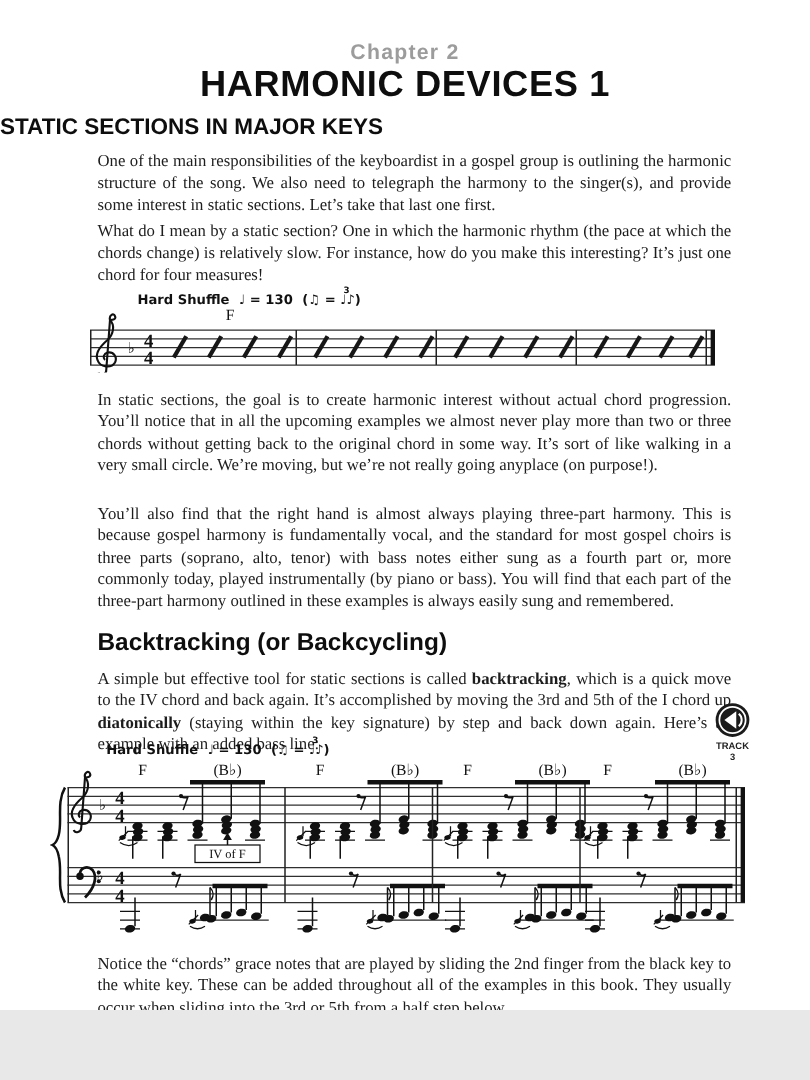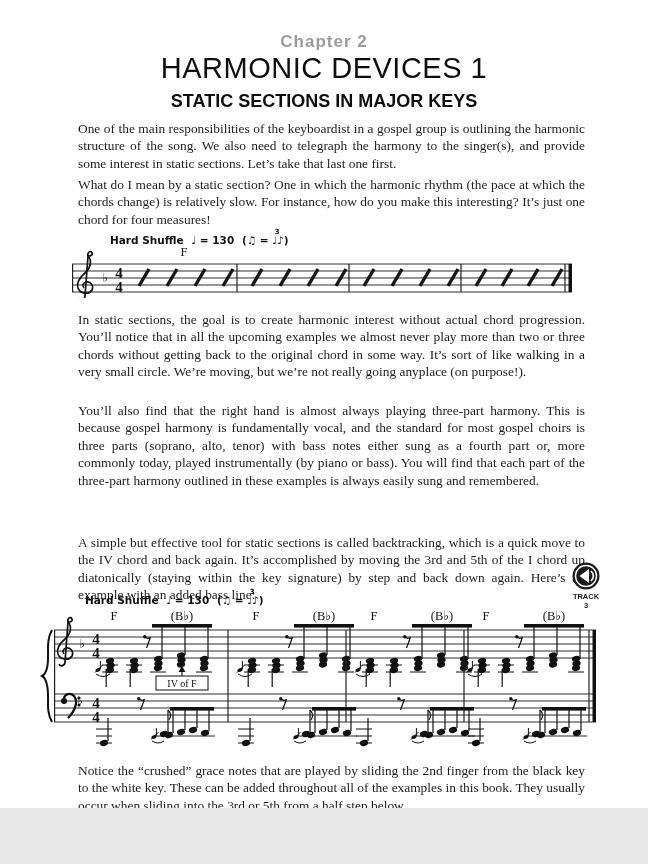--- a/index.html
+++ b/index.html
@@ -2,26 +2,26 @@
 <html><head>
 <meta charset="utf-8">
 <style>
   html,body{margin:0;padding:0;background:#e8e8e8;}
   .page{position:relative;width:648px;height:808px;background:#ffffff;margin:0 auto;
         font-family:"Liberation Serif",serif;color:#1d1d1d;overflow:hidden;}
   .abs{position:absolute;}
   .chapter{top:32px;left:0;right:0;text-align:center;font-family:"Liberation Sans",sans-serif;
            font-weight:bold;font-size:17px;letter-spacing:1px;color:#9c9c9c;}
   .title{top:52px;left:0;right:0;text-align:center;font-family:"Liberation Sans",sans-serif;
-         font-weight:normal;font-size:29px;letter-spacing:.5px;color:#0e0e0e;}
-  .subtitle{top:91px;left:0;right:0;text-align:center;font-family:"Liberation Sans",sans-serif;
+         font-weight:bold;font-size:29px;letter-spacing:.5px;color:#0e0e0e;}
+  .subtitle{top:91px;left:0;right:0;text-align:left;font-family:"Liberation Sans",sans-serif;
             font-weight:bold;font-size:18px;color:#0e0e0e;}
   .para{left:78px;width:507px;font-size:13.4px;line-height:17.4px;text-align:justify;}
   .h2{left:78px;top:503px;font-family:"Liberation Sans",sans-serif;font-weight:bold;font-size:19.5px;color:#0e0e0e;}
-  .bold{font-weight:normal;margin-top:36px;}
+  .bold{font-weight:bold;margin-top:36px;}
   .tempo{font-family:"DejaVu Sans",sans-serif;font-weight:bold;font-size:10.5px;color:#111;white-space:nowrap;}
   .swing-wrap{position:relative;display:inline-block;margin-left:4px;}
   .swing-wrap .tri{position:absolute;top:-6px;right:9px;font-size:7px;font-weight:bold;}
   .tracklabel{font-family:"Liberation Sans",sans-serif;font-size:7.5px;font-weight:bold;
               text-align:center;margin-top:1px;color:#222;}
   .pagenum{left:576px;top:812px;font-family:"Liberation Sans",sans-serif;font-weight:bold;font-size:11.5px;}
   
   svg text{font-family:"Liberation Serif",serif;fill:#111;}
   .chord{font-size:12.5px;text-anchor:middle;}
   .flat{font-family:"DejaVu Sans",sans-serif;font-size:12px;text-anchor:middle;}
@@ -179,20 +179,21 @@
       <line x1="277" y1="18" x2="277" y2="46" class="bl"></line>
       <line x1="389" y1="18" x2="389" y2="46" class="bl"></line>
       <line x1="493" y1="18" x2="493" y2="46" class="bl"></line>
       <rect x="496.5" y="18" width="3.5" height="28" class="beam"></rect>
     </g>
   </svg>
 
   <div class="abs para" style="top:311px">In static sections, the goal is to create harmonic interest without actual chord progression. You’ll notice that in all the upcoming examples we almost never play more than two or three chords without getting back to the original chord in some way. It’s sort of like walking in a very small circle. We’re moving, but we’re not really going anyplace (on purpose!).</div>
   <div class="abs para" style="top:402px">You’ll also find that the right hand is almost always playing three-part harmony. This is because gospel harmony is fundamentally vocal, and the standard for most gospel choirs is three parts (soprano, alto, tenor) with bass notes either sung as a fourth part or, more commonly today, played instrumentally (by piano or bass). You will find that each part of the three-part harmony outlined in these examples is always easily sung and remembered.</div>
 
+  <div class="abs h2">Backtracking (or Backcycling)</div>
   <div class="abs para" style="top:534px">
     <span>A simple but effective tool for static sections is called </span><span class="bold">backtracking</span><span>, which is a quick move to the IV chord and back again. It’s accomplished by moving the 3rd and 5th of the I chord up </span><span class="bold">diatonically</span><span> (staying within the key signature) by step and back down again. Here’s an example with an added bass line:</span>
   </div>
 
   <div class="abs" style="left:570px;top:561px;width:32px">
     <svg width="30" height="30" viewBox="0 0 30 30" style="display:block;margin:0 auto">
       <circle cx="15" cy="15" r="13.5" fill="#1b1b1b"></circle>
       <circle cx="15" cy="15" r="10.5" fill="none" stroke="#ffffff" stroke-width="1.4"></circle>
       <polygon points="18,8 18,22 8.5,15" fill="#ffffff"></polygon>
       <path d="M20 10 a6.5 6.5 0 0 1 0 10" fill="none" stroke="#ffffff" stroke-width="1.6"></path>
@@ -268,17 +269,17 @@
 
     <g>
       <line x1="188" y1="24" x2="188" y2="116" class="bl"></line>
       <line x1="306" y1="24" x2="306" y2="116" class="bl"></line>
       <line x1="424" y1="24" x2="424" y2="116" class="bl"></line>
       <line x1="549" y1="24" x2="549" y2="116" class="bl"></line>
       <rect x="552.5" y="24" width="3.5" height="92" class="beam"></rect>
     </g>
   </svg>
 
-  <div class="abs para" style="top:762px">Notice the “crushed” grace notes that are played by sliding the 2nd finger from the black key to the white key. These can be added throughout all of the examples in this book. They usually occur when sliding into the 3rd or 5th from a half step below.</div>
+  <div class="abs para" style="top:762px">Notice the “chords” grace notes that are played by sliding the 2nd finger from the black key to the white key. These can be added throughout all of the examples in this book. They usually occur when sliding into the 3rd or 5th from a half step below.</div>
 
   <div class="abs pagenum">17</div>
 
 </div>
 
 </body></html>

